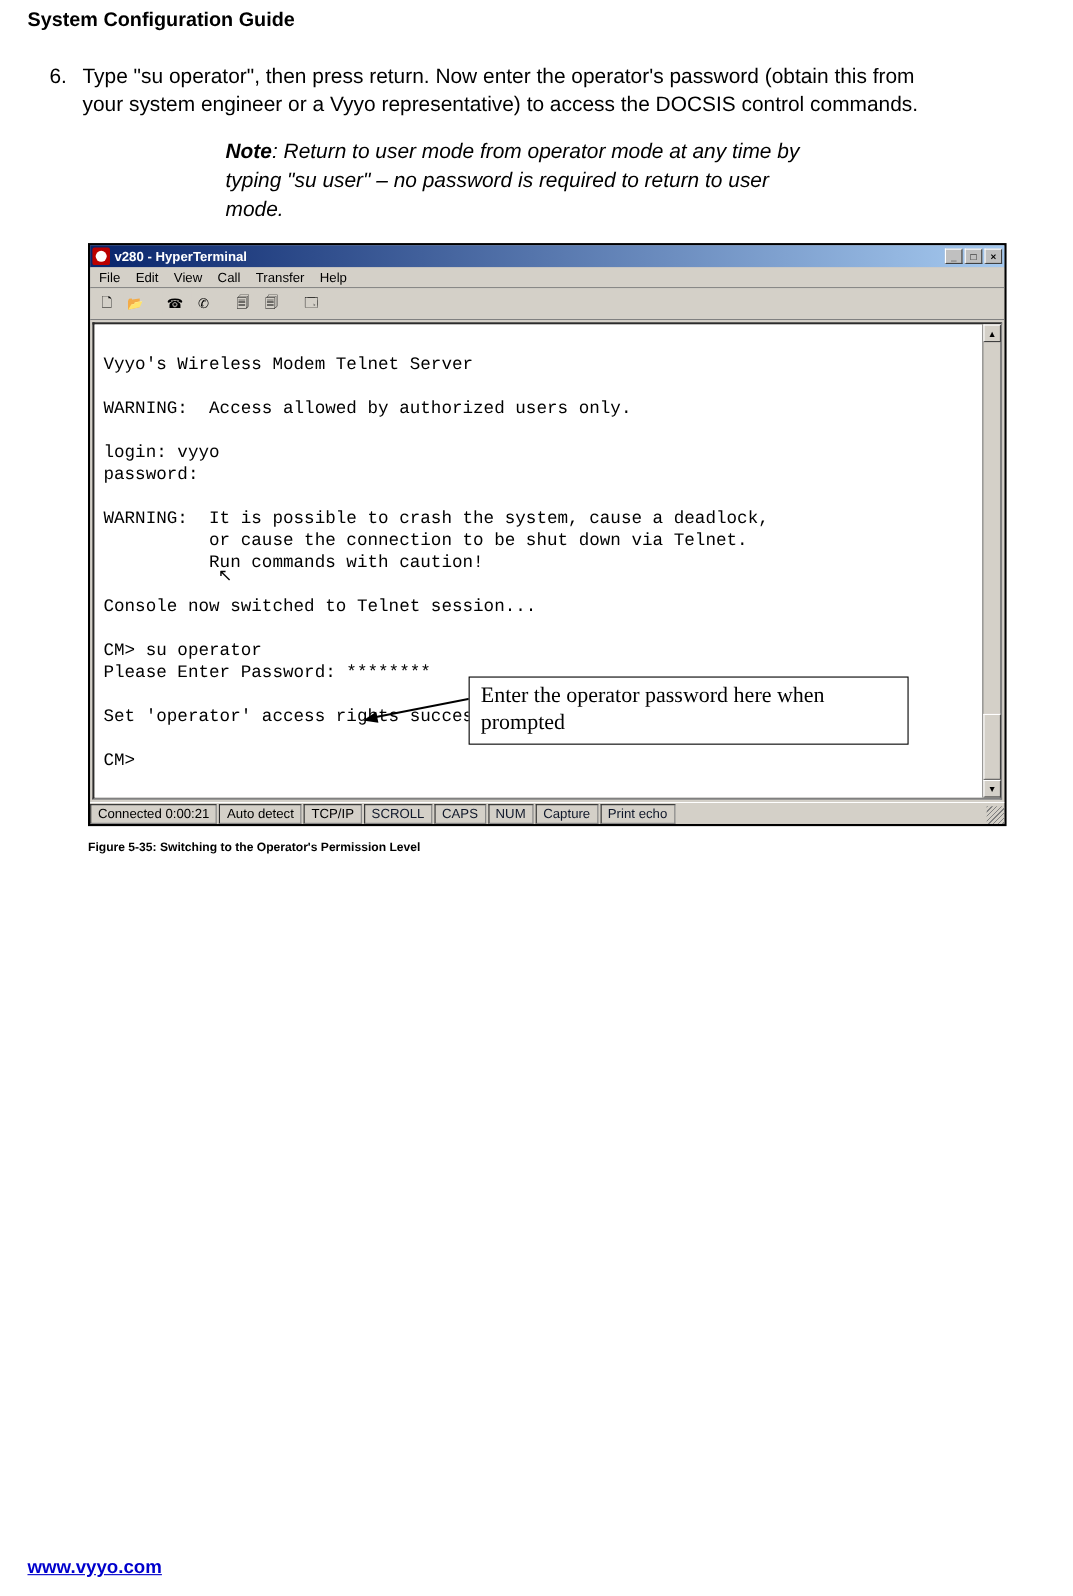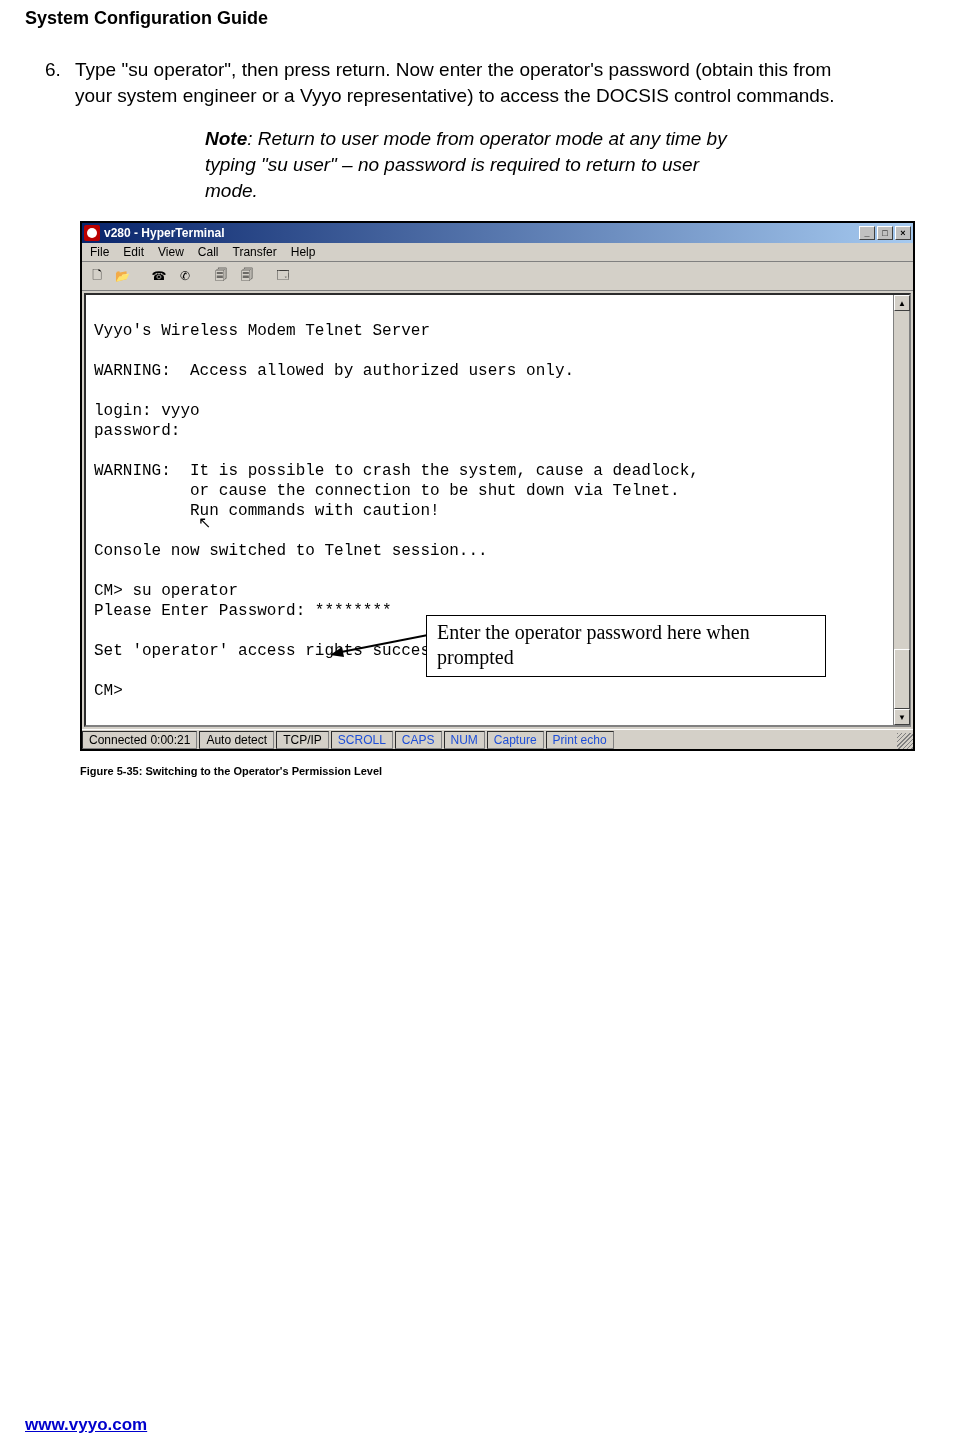--- a/index.html
+++ b/index.html
@@ -146,21 +146,21 @@
       height: 20px;
       align-items: flex-end;
     }
     .ht-statusbar .panel {
       border: 1px inset #808080;
       padding: 1px 6px;
       margin-right: 2px;
       height: 18px;
       display: flex; align-items: center;
     }
-    .ht-statusbar .panel.dis { color: #1d4ed8; }
+    .ht-statusbar .panel.dis { color: #0f172a; }
     .ht-resize {
       width: 16px; height: 16px; margin-left: auto;
       background: repeating-linear-gradient(135deg, #808080 0 1px, transparent 1px 3px);
     }
 
     .cursor-arrow {
       position: absolute;
       top: 218px; left: 112px;
       font-size: 16px; color: #000;
       pointer-events: none;

